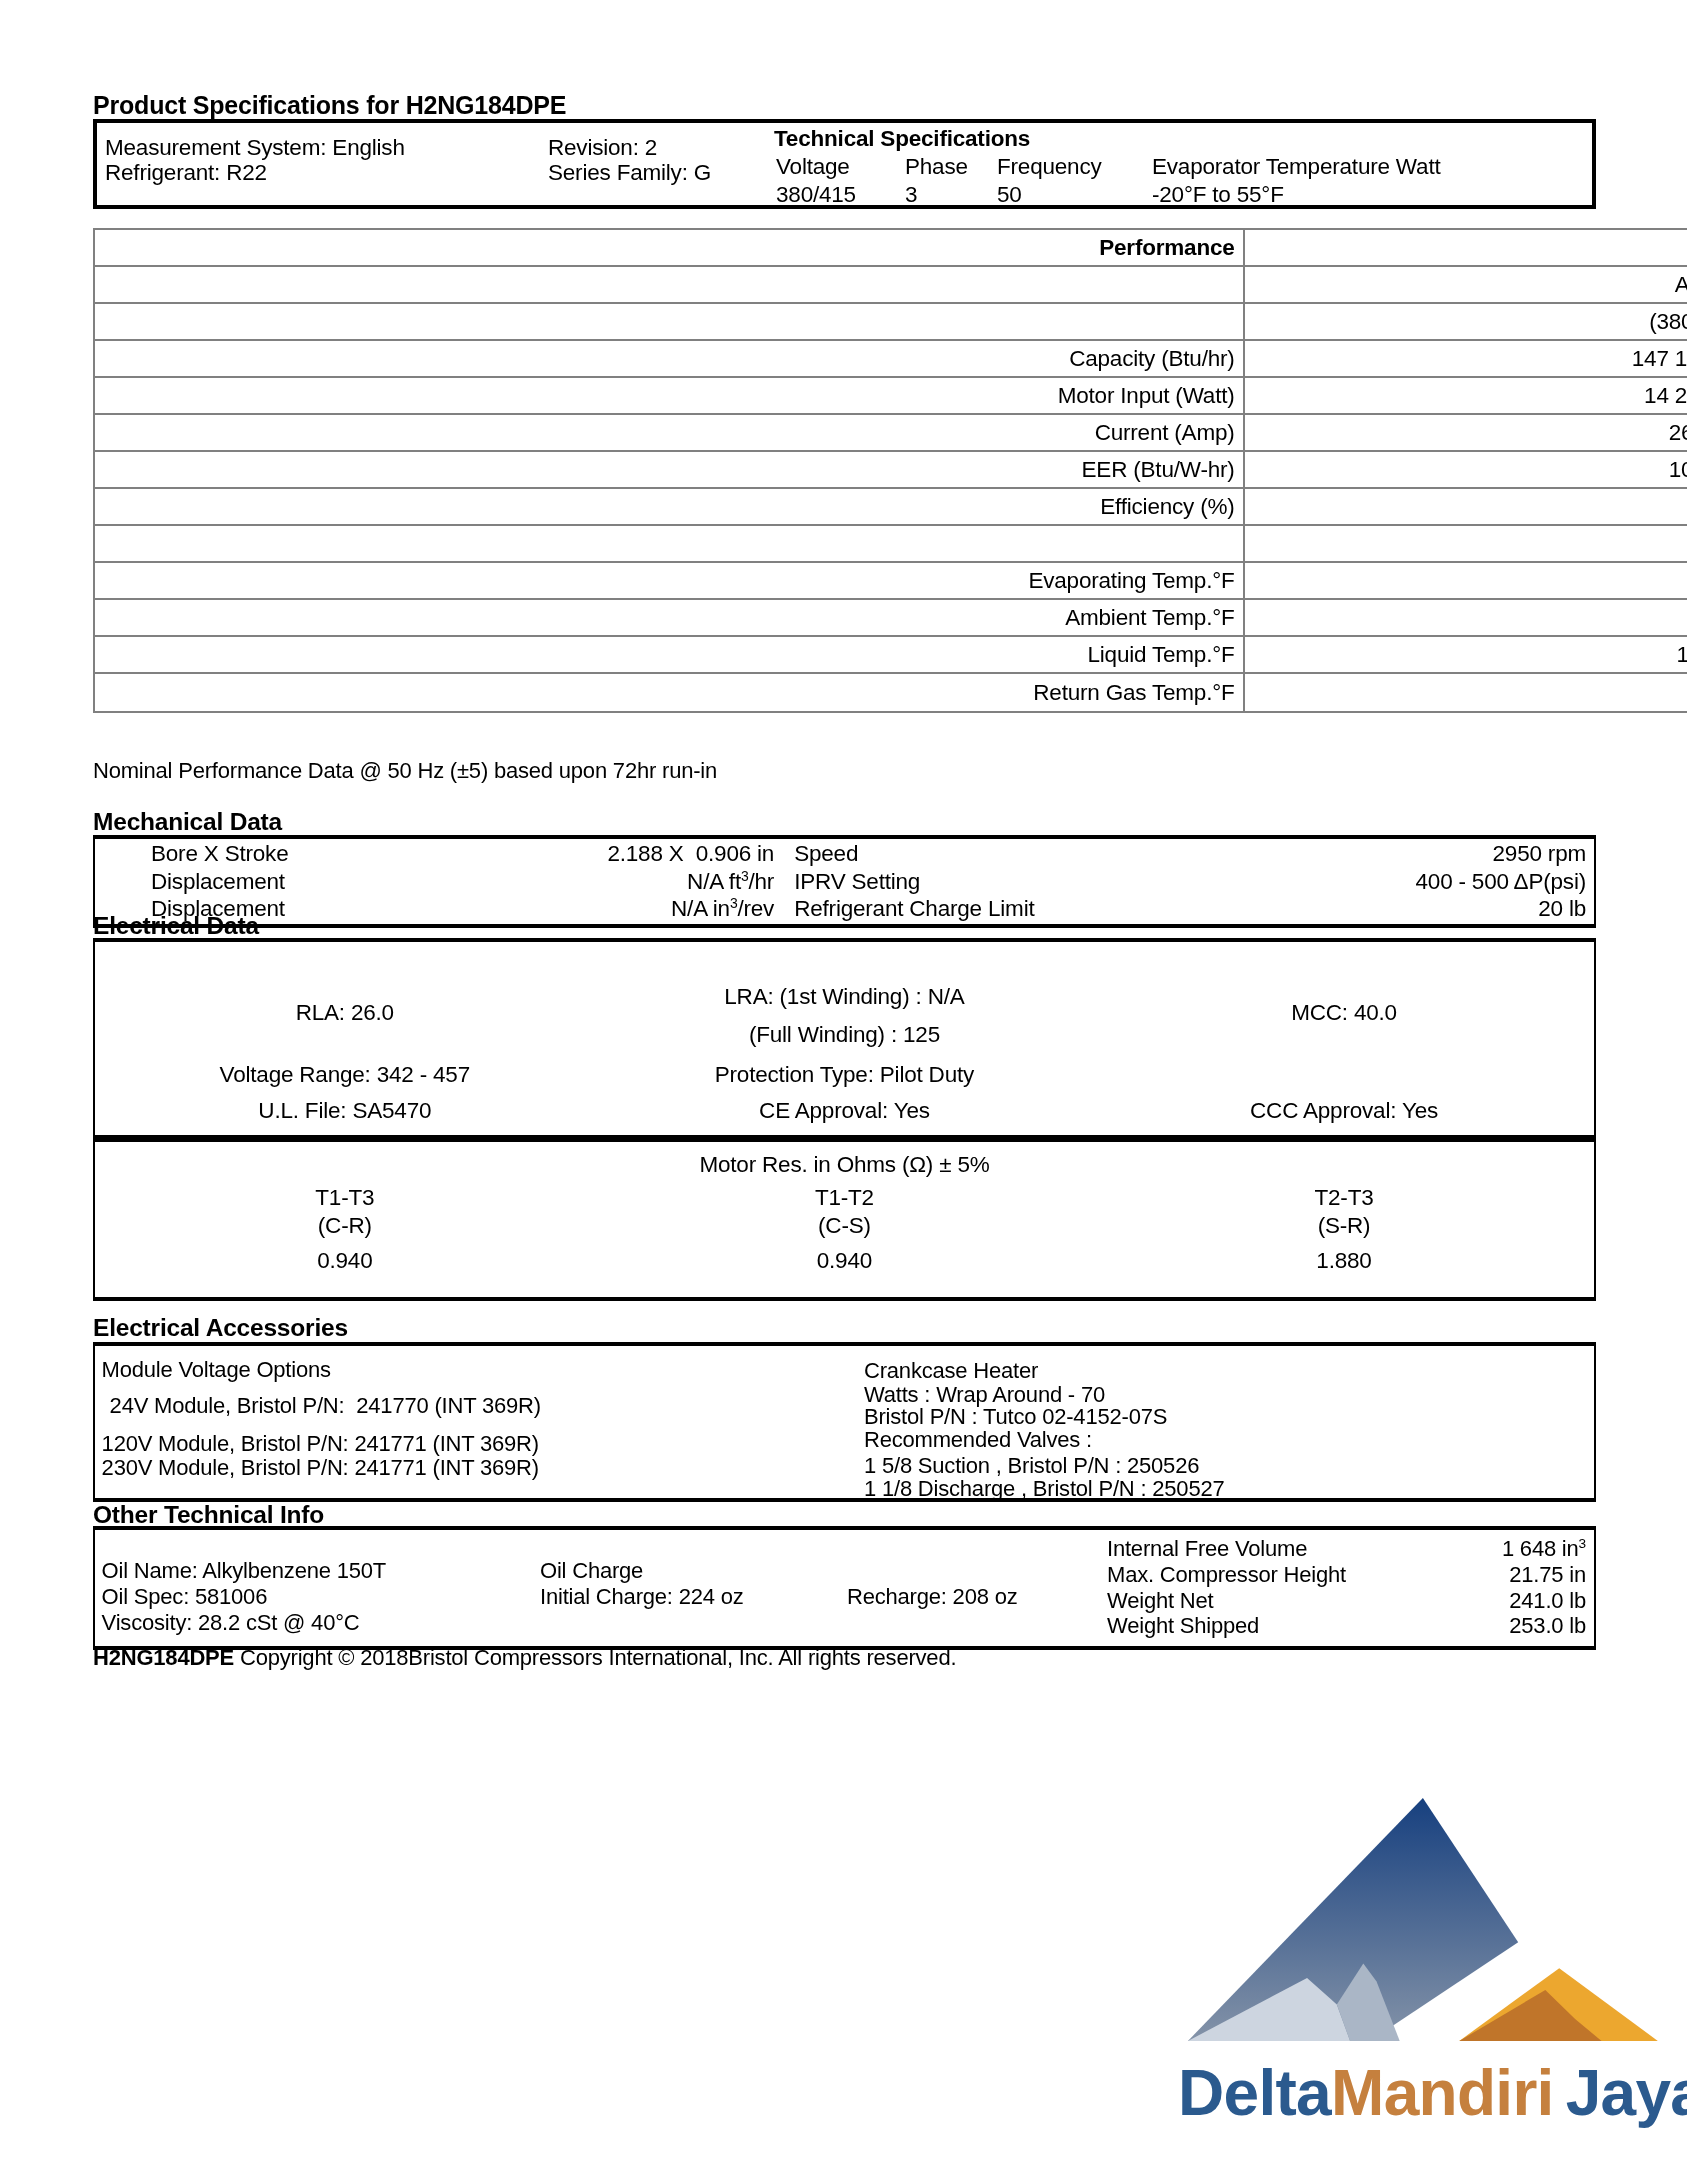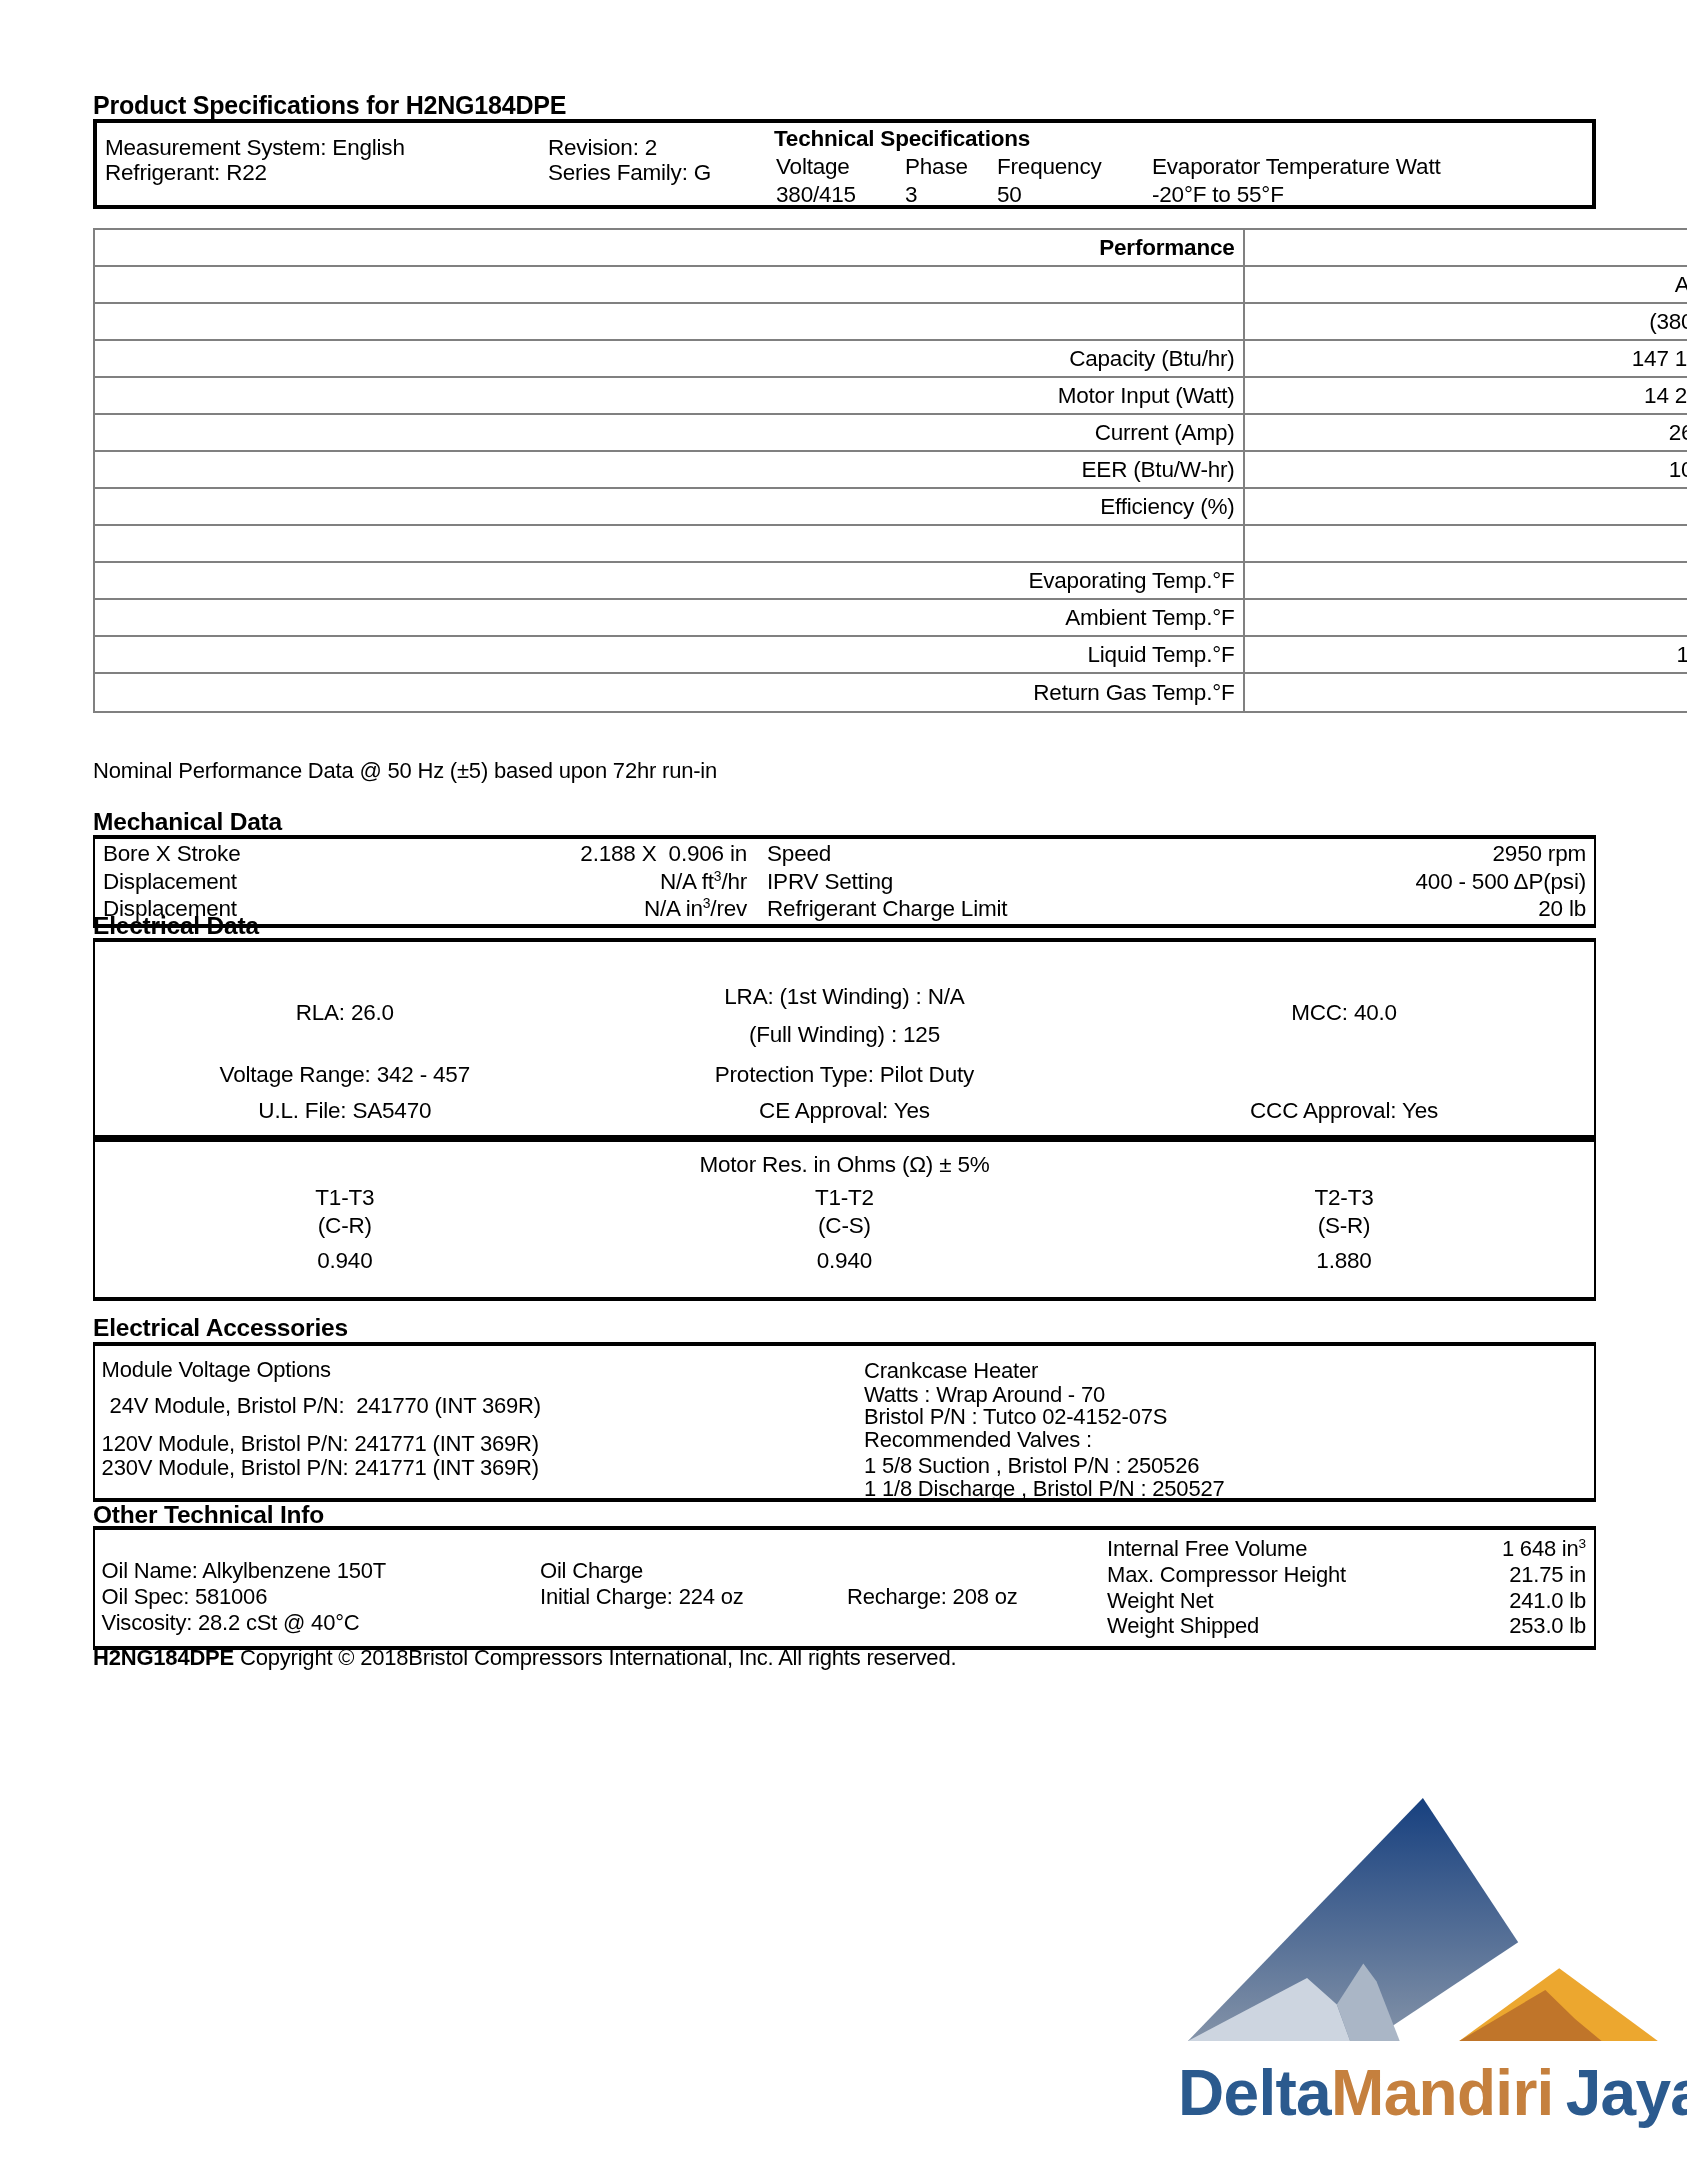--- a/index.html
+++ b/index.html
@@ -26,21 +26,21 @@
   .prow:last-child{border-bottom:none;}
   .prow .pl{width:70.7%;border-right:2.6px solid #808080;box-sizing:border-box;display:flex;align-items:center;justify-content:flex-end;padding-right:8px;}
   .prow .pv{flex:1;display:flex;align-items:center;justify-content:flex-end;padding-right:9.3px;}
   .note{left:93px;top:758px;font-size:22px;}
 
   
   .sec-h{font-weight:bold;font-size:24.5px;}
 
   
   .mech-table{left:93px;top:835px;width:1503px;height:93px;border:2.6px solid #000;border-top-width:4.6px;border-bottom-width:4.6px;box-sizing:border-box;display:flex;flex-direction:column;justify-content:space-evenly;}
-  .mrow{display:flex;align-items:flex-start;}
+  .mrow{display:flex;align-items:flex-start;padding-left:48px;}
   .mrow .c1{width:24%;padding-left:8px;box-sizing:border-box;}
   .mrow .c2{width:19.5%;text-align:right;}
   .mrow .c3{width:36%;padding-left:20px;box-sizing:border-box;}
   .mrow .c4{flex:1;text-align:right;padding-right:8px;}
 
   
   .elec-table{left:93px;top:938px;width:1503px;height:363px;border:2.6px solid #000;border-top-width:4.6px;border-bottom-width:4.6px;box-sizing:border-box;}
   .elec-table .cell{position:absolute;text-align:center;}
   .w3{width:33.33%;}
   .e-div{position:absolute;left:0;top:193px;width:100%;height:7.3px;background:#000;}

